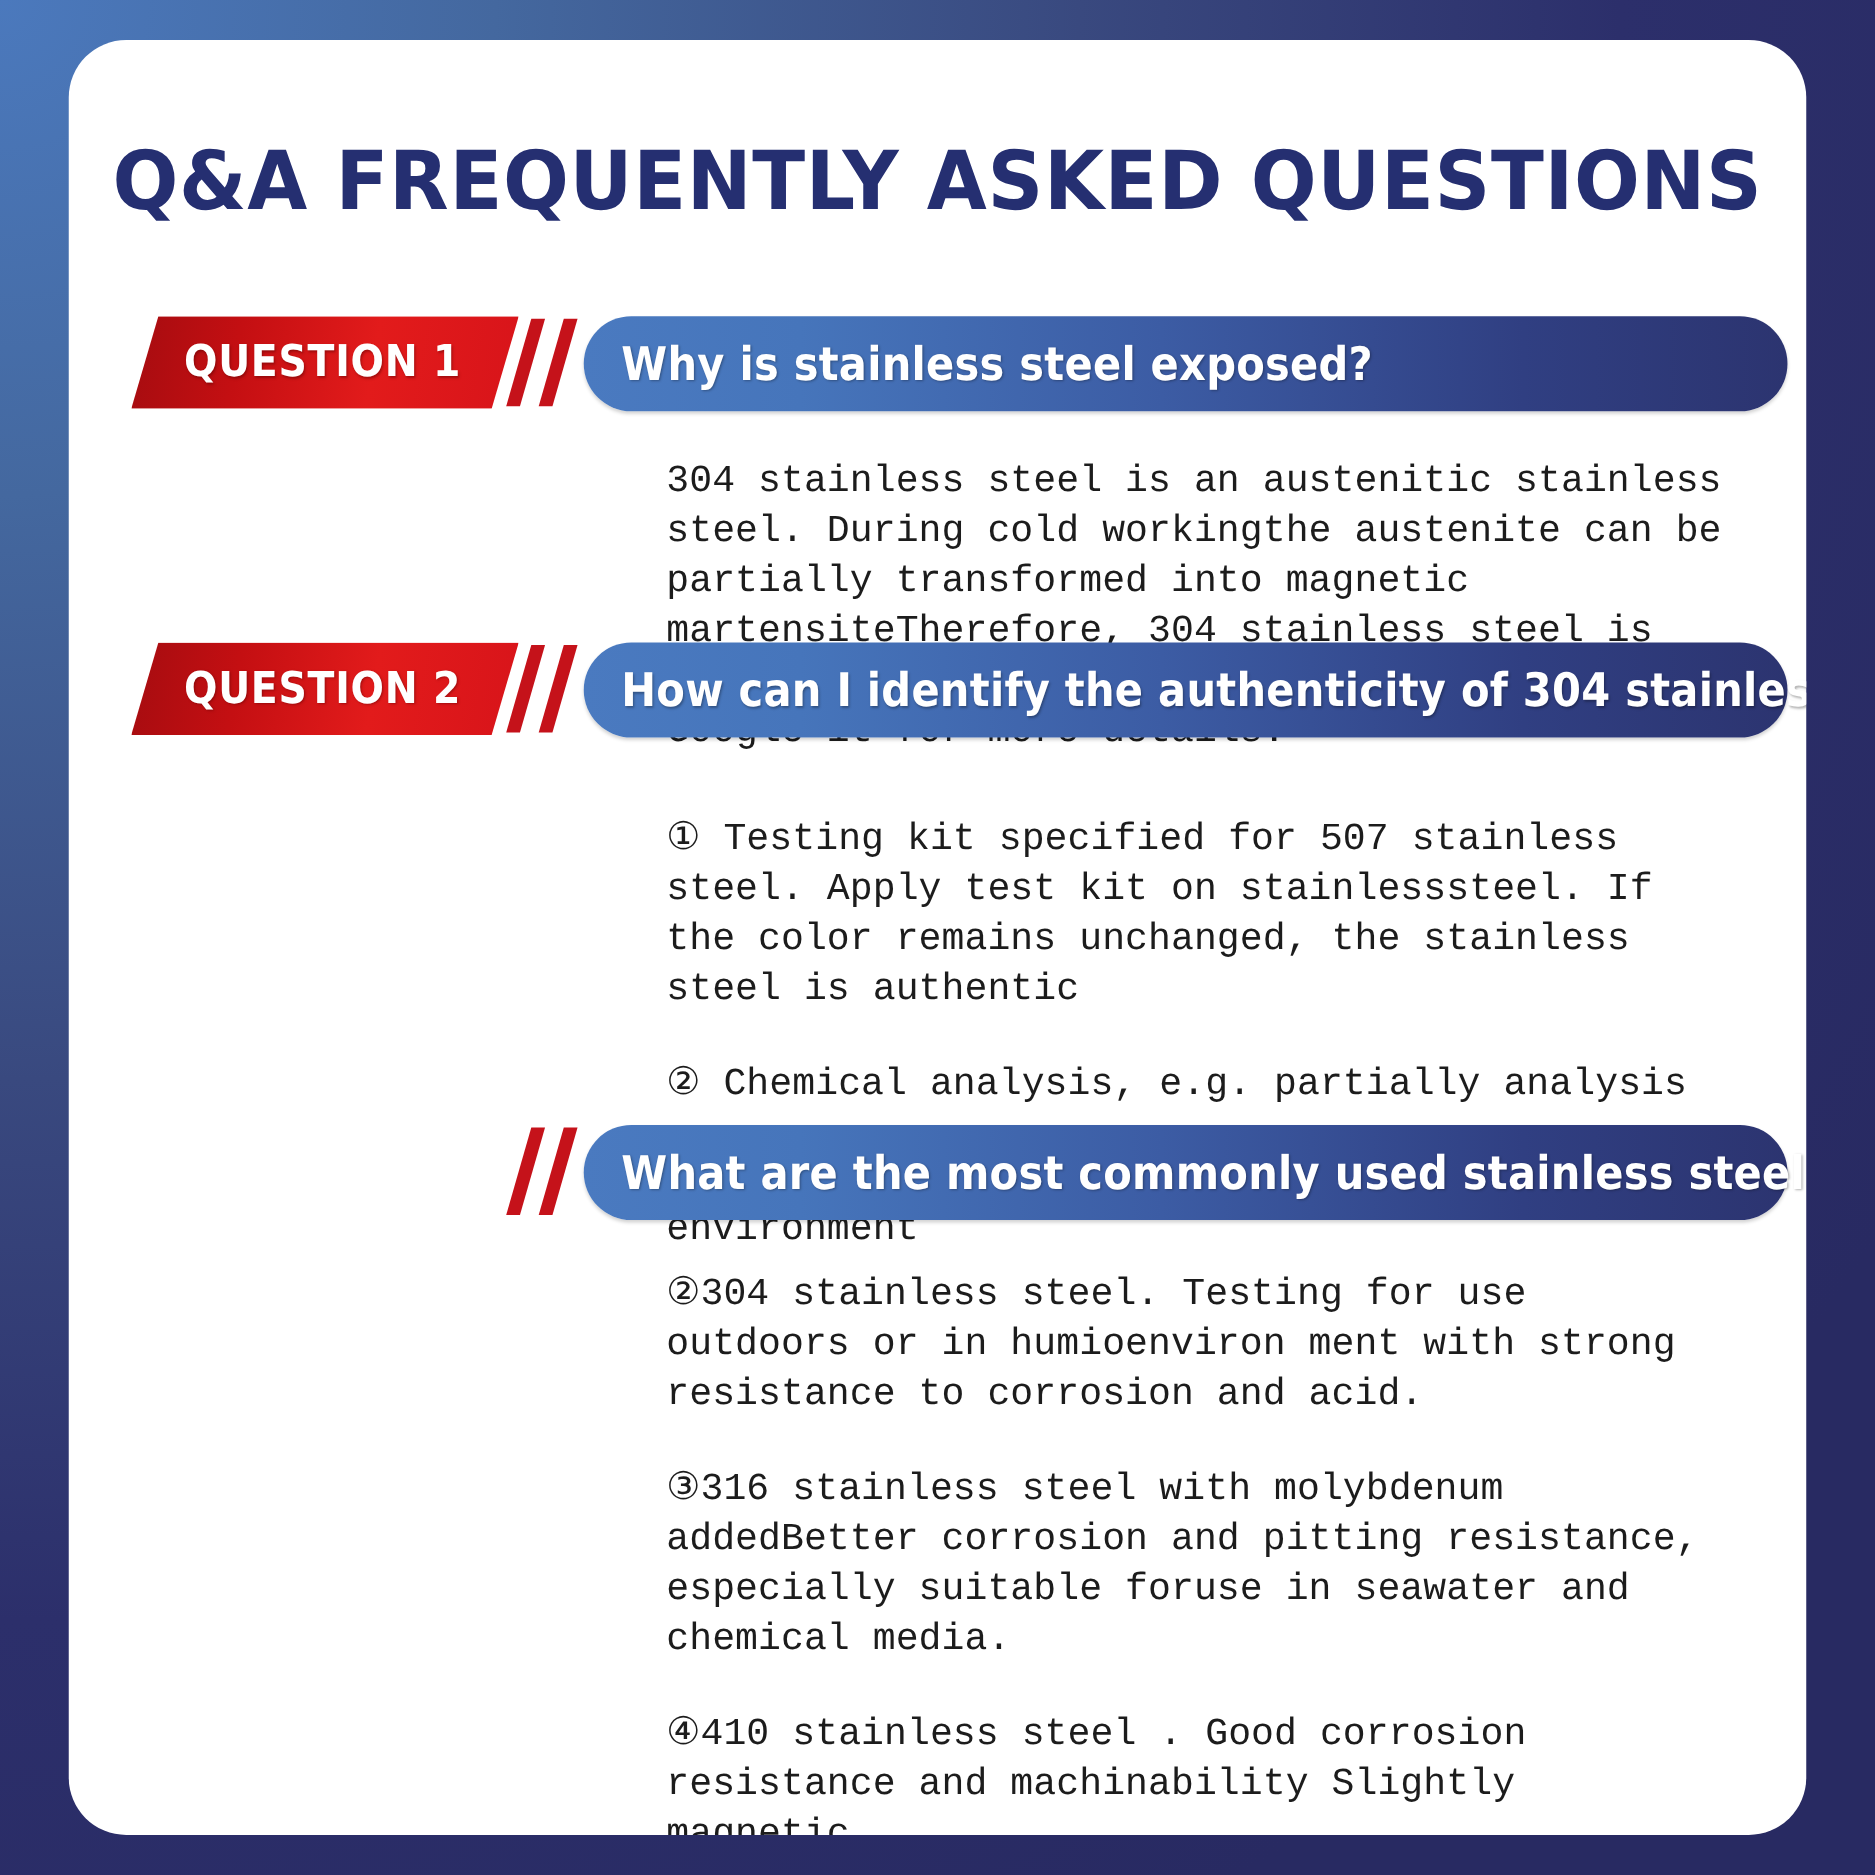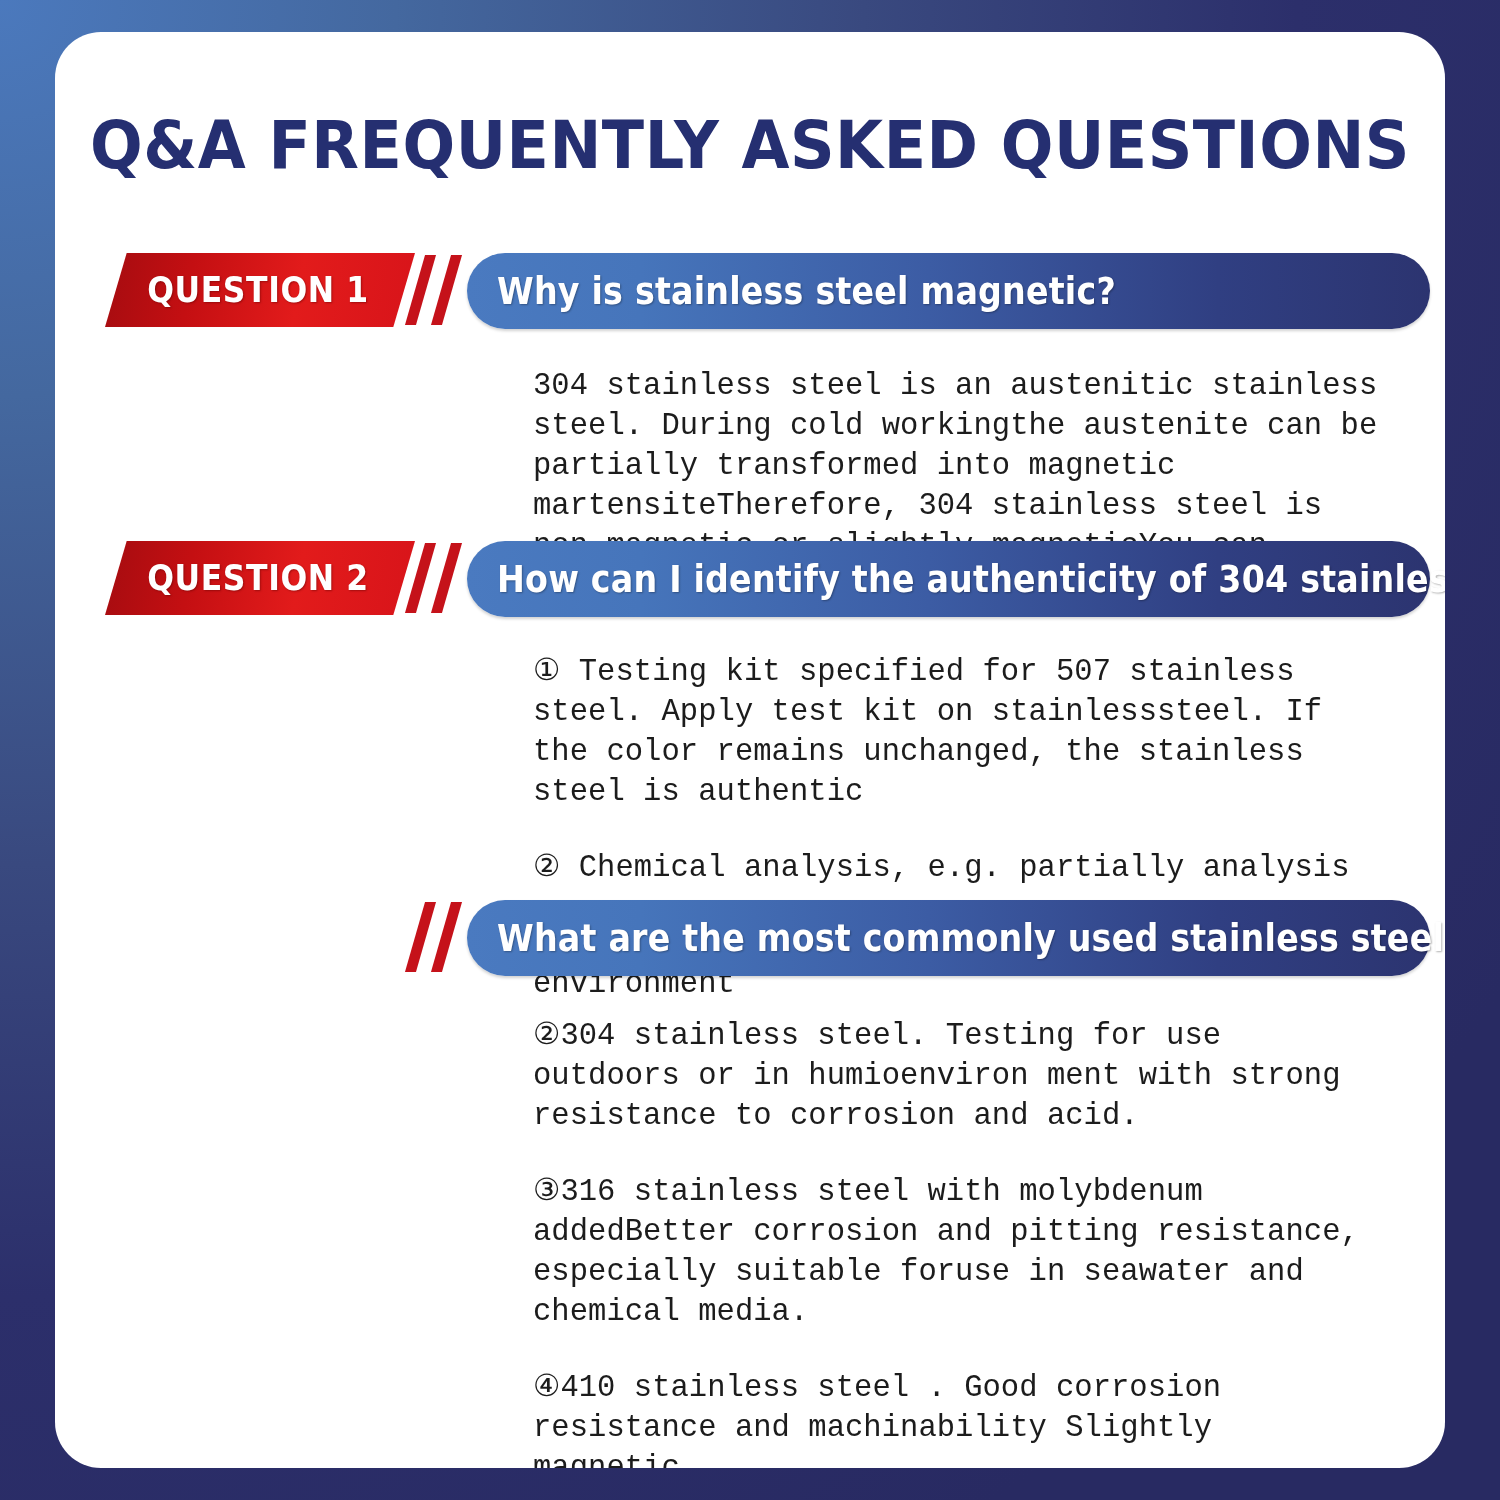--- a/index.html
+++ b/index.html
@@ -146,30 +146,30 @@
     <div class="title">Q&amp;A FREQUENTLY ASKED QUESTIONS</div>
 
     <div class="qblock" style="top:221px;">
       <div class="banner-row">
         <div class="qtag">
           <span class="qtag-label">QUESTION 1</span>
         </div>
         <div class="slash s1"></div>
         <div class="slash s2"></div>
         <div class="qpill">
-          <span class="qpill-text">Why is stainless steel magnetic?</span>
+          <span class="qpill-text">Why is stainless steel exposed?</span>
         </div>
       </div>
     </div>
 
     <div class="answer" style="top:318px;">
       <p>304 stainless steel is an austenitic stainless steel. During cold workingthe austenite can be partially transformed into magnetic martensiteTherefore, 304 stainless steel is non-magnetic or slightly magneticYou can Google it for more details.</p>
     </div>
 
-    <div class="qblock" style="top:509px;">
+    <div class="qblock" style="top:482px;">
       <div class="banner-row">
         <div class="qtag">
           <span class="qtag-label">QUESTION 2</span>
         </div>
         <div class="slash s1"></div>
         <div class="slash s2"></div>
         <div class="qpill">
           <span class="qpill-text">How can I identify the authenticity of 304 stainless steel?</span>
         </div>
       </div>

